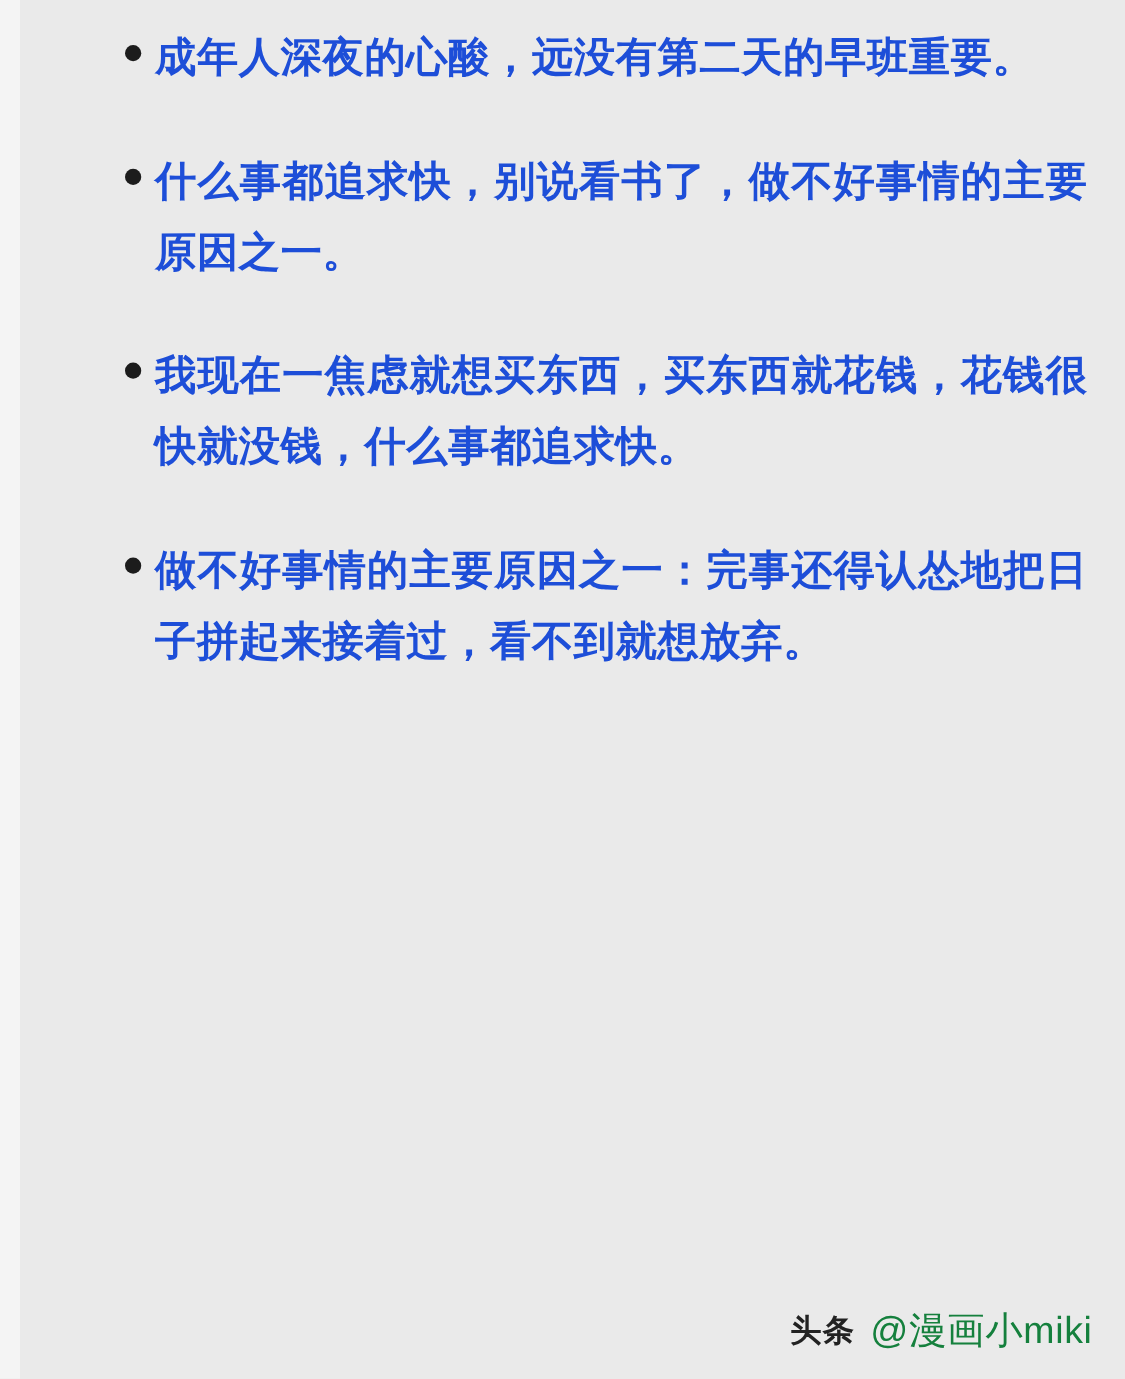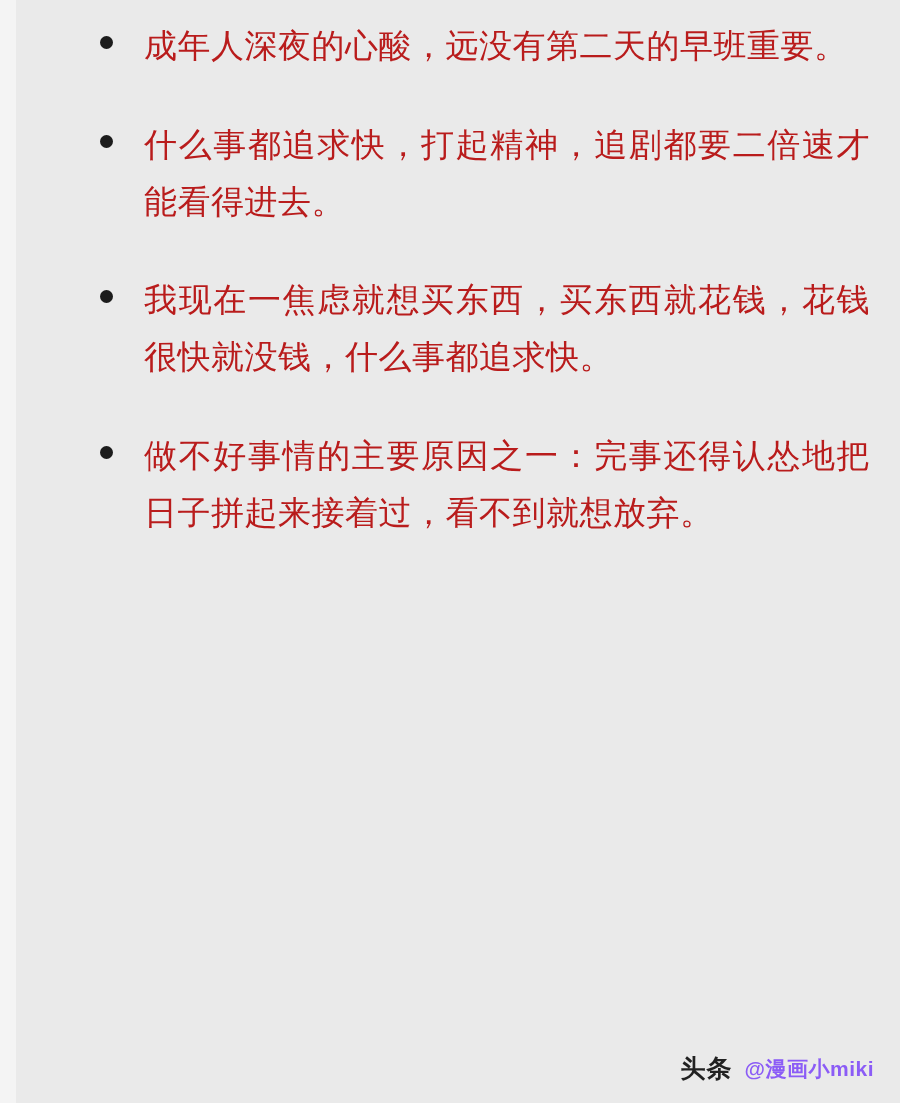--- a/index.html
+++ b/index.html
@@ -52,63 +52,62 @@
     top: 18px;
     width: 13px;
     height: 13px;
     background: #1c1c1c;
     border-radius: 50%;
   }
   li.bullet-item .text {
     display: block;
     font-size: 33px;
     line-height: 1.72;
-    color: #b91c1c;
+    color: #1d4ed8;
     letter-spacing: 0.5px;
     text-align: justify;
-    font-weight: 400;
-    margin-left: 20px;
+    font-weight: 700;
   }
   .footer {
     position: absolute;
     right: 26px;
     bottom: 18px;
     display: flex;
     align-items: center;
     gap: 12px;
   }
   .footer .brand {
     font-size: 25px;
     color: #222;
     font-weight: 700;
     letter-spacing: 1px;
   }
   .footer .handle {
-    font-size: 21px;
-    color: #8b5cf6;
-    font-weight: 700;
+    font-size: 30px;
+    color: #15803d;
+    font-weight: 400;
     letter-spacing: 0.5px;
   }
 </style>
 </head>
 <body>
 
 <div class="page">
 
   <div class="left-edge"></div>
 
   <div class="content">
     <ul class="bullet-list">
       <li class="bullet-item">
         <span class="marker"></span>
         <span class="text">成年人深夜的心酸，远没有第二天的早班重要。</span>
       </li>
       <li class="bullet-item">
         <span class="marker"></span>
-        <span class="text">什么事都追求快，打起精神，追剧都要二倍速才能看得进去。</span>
+        <span class="text">什么事都追求快，别说看书了，做不好事情的主要原因之一。</span>
       </li>
       <li class="bullet-item">
         <span class="marker"></span>
         <span class="text">我现在一焦虑就想买东西，买东西就花钱，花钱很快就没钱，什么事都追求快。</span>
       </li>
       <li class="bullet-item">
         <span class="marker"></span>
         <span class="text">做不好事情的主要原因之一：完事还得认怂地把日子拼起来接着过，看不到就想放弃。</span>
       </li>
     </ul>

